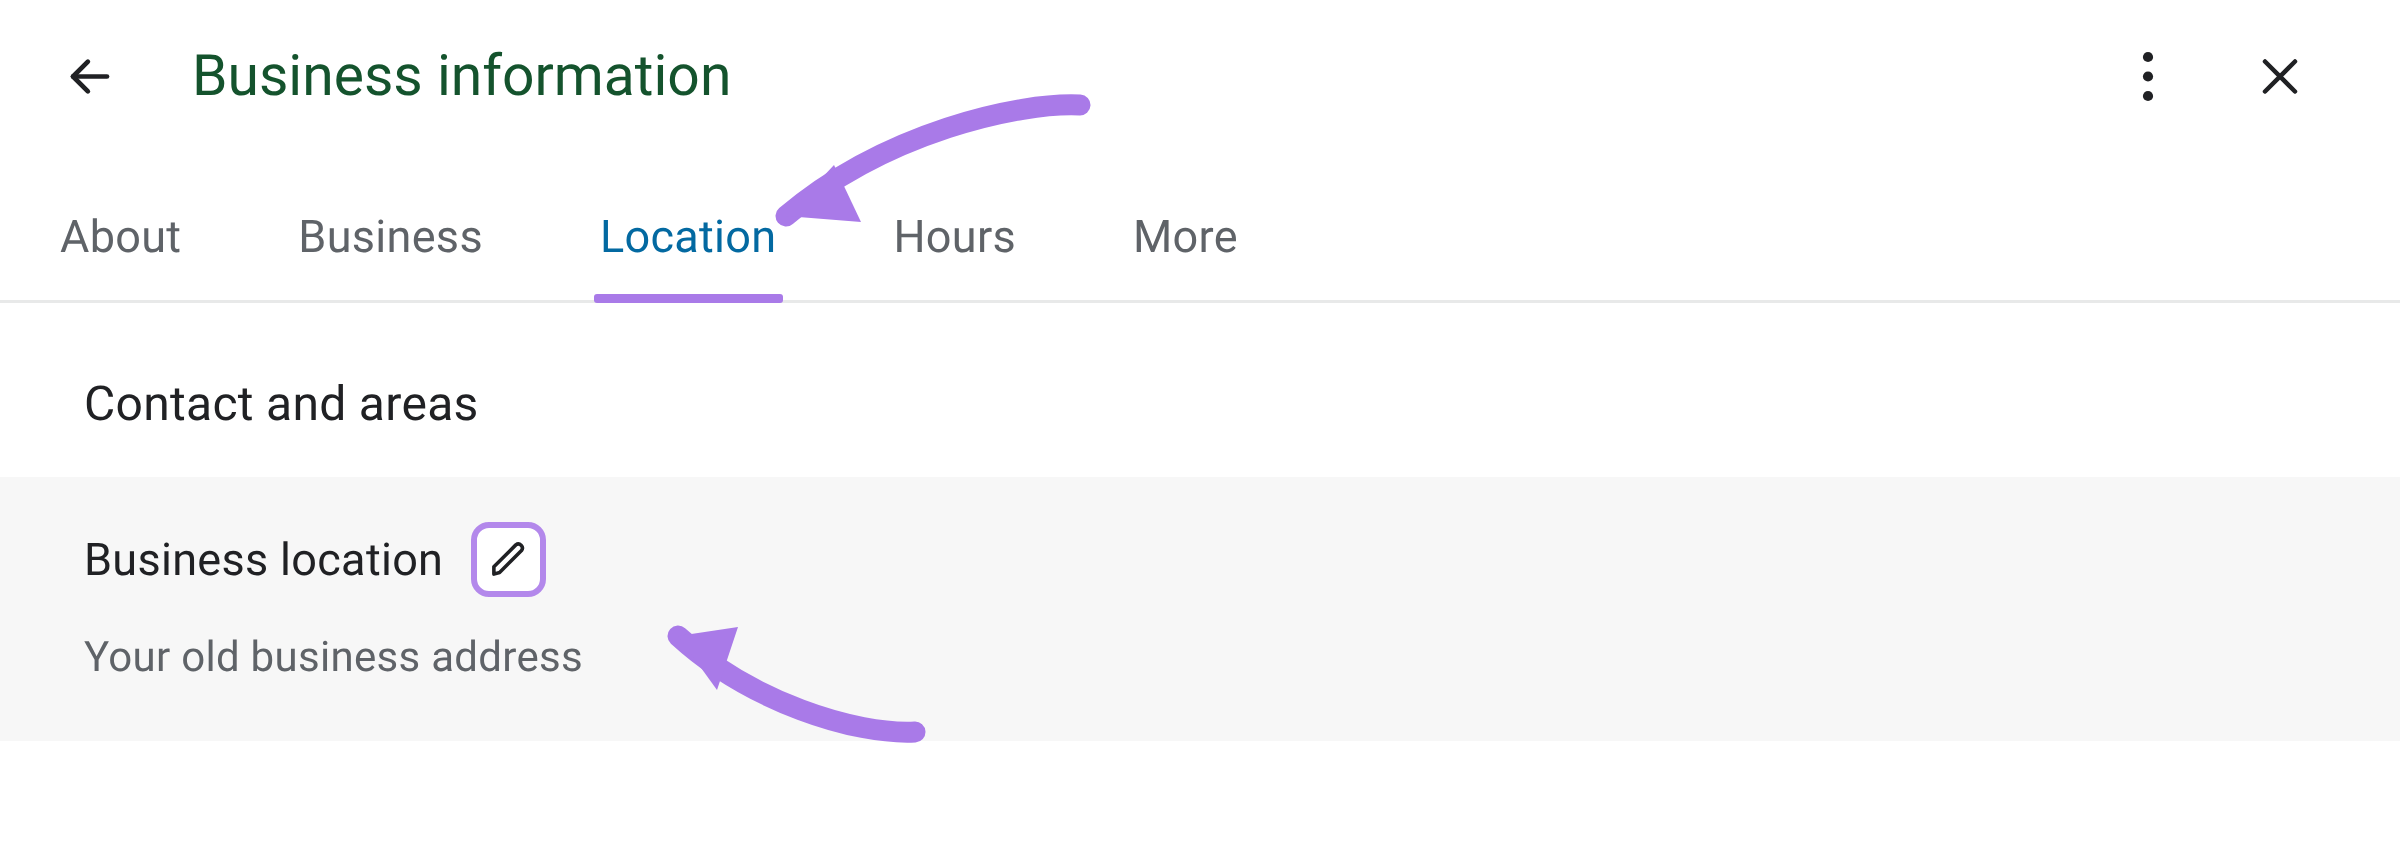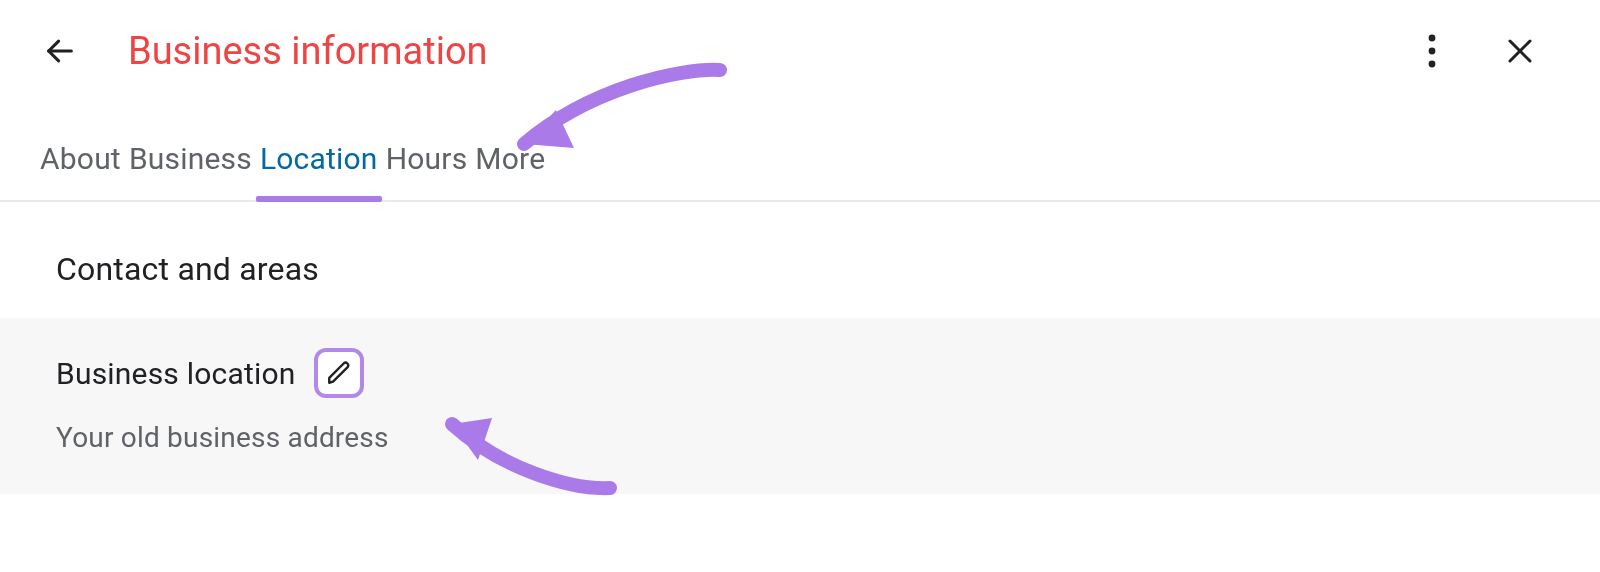--- a/index.html
+++ b/index.html
@@ -19,21 +19,21 @@
     .back-btn {
       width: 48px; height: 48px;
       display: flex; align-items: center; justify-content: center;
       cursor: pointer;
       border-radius: 50%;
     }
     .page-title {
       font-size: 38px;
       font-weight: 400;
       margin-left: 44px;
-      color: #ef4444;
+      color: #14532d;
       letter-spacing: 0;
       text-align: right;
     }
     .header-actions {
       margin-left: auto;
       display: flex; align-items: center;
       gap: 40px;
       padding-right: 20px;
     }
     .icon-btn {
@@ -42,20 +42,21 @@
       cursor: pointer;
       color: #202124;
     }
     .tabs {
       margin-top: 44px;
       padding: 0 36px;
       display: flex;
       align-items: flex-end;
       border-bottom: 2px solid #e8e9e9;
       height: 78px;
+      gap: 70px;
     }
     .tab {
       font-size: 30px;
       color: #5f6368;
       padding: 0 4px 24px 4px;
       cursor: pointer;
       position: relative;
       letter-spacing: .2px;
     }
     .tab.active {

